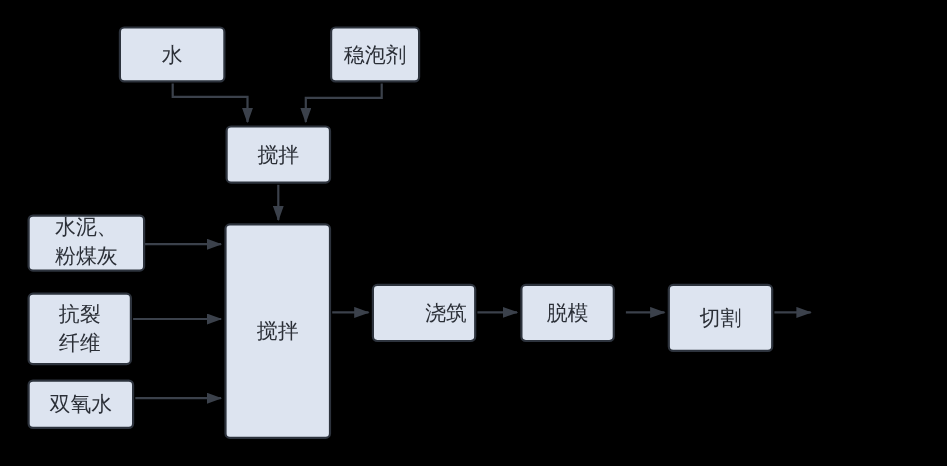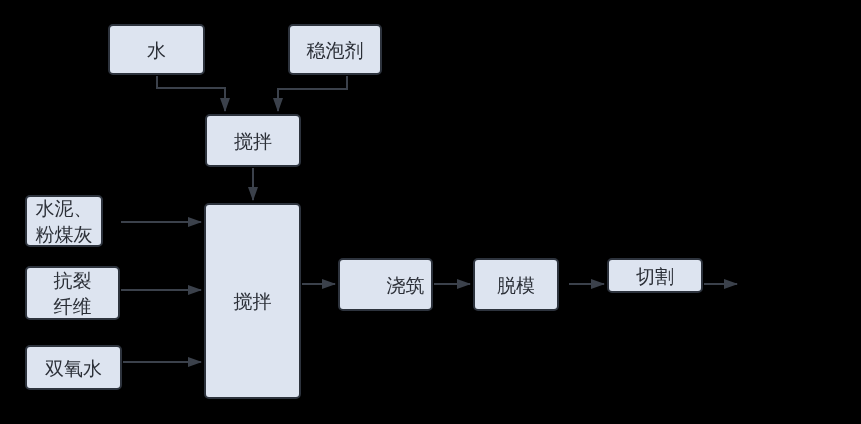--- a/index.html
+++ b/index.html
@@ -31,29 +31,29 @@
     align-items: center;
     justify-content: center;
     text-align: center;
     color: #2b2f37;
     font-size: 19px;
     line-height: 26px;
     white-space: pre-line;
     z-index: 2;
   }
   .node-water            { left:108px; top:24px;  width:97px;  height:51px; }
-  .node-foam-stabilizer  { left:288px; top:24px;  width:94px;  height:51px; }
+  .node-foam-stabilizer  { left:300px; top:24px;  width:82px;  height:51px; }
   .node-mixing-1         { left:205px; top:114px; width:96px;  height:53px; }
-  .node-cement-flyash    { left:25px;  top:195px; width:78px;  height:52px; }
-  .node-anticrack-fiber  { left:25px;  top:266px; width:95px;  height:54px; }
+  .node-cement-flyash    { left:25px;  top:195px; width:107px;  height:52px;font-family:Liberation Serif, serif; }
+  .node-anticrack-fiber  { left:25px;  top:266px; width:95px;  height:66px; }
   .node-hydrogen-peroxide{ left:25px;  top:345px; width:97px;  height:45px; }
   .node-mixing-2         { left:204px; top:203px; width:97px;  height:196px; }
   .node-pouring          { left:338px; top:258px; width:95px;  height:53px;padding-left:40px; }
   .node-demolding        { left:473px; top:258px; width:86px;  height:53px; }
-  .node-cutting          { left:607px; top:258px; width:96px;  height:35px; }
+  .node-cutting          { left:607px; top:258px; width:96px;  height:62px; }
   .node-packaging        { left:740px; top:258px; width:96px;  height:53px; line-height:24px; }
 </style>
 </head>
 <body>
 
 <div class="canvas">
 
   <svg class="edges-svg" width="861" height="424" viewBox="0 0 861 424">
     <defs>
       <marker id="arrowhead" markerWidth="14" markerHeight="10" refX="13" refY="5" orient="auto" markerUnits="userSpaceOnUse">

